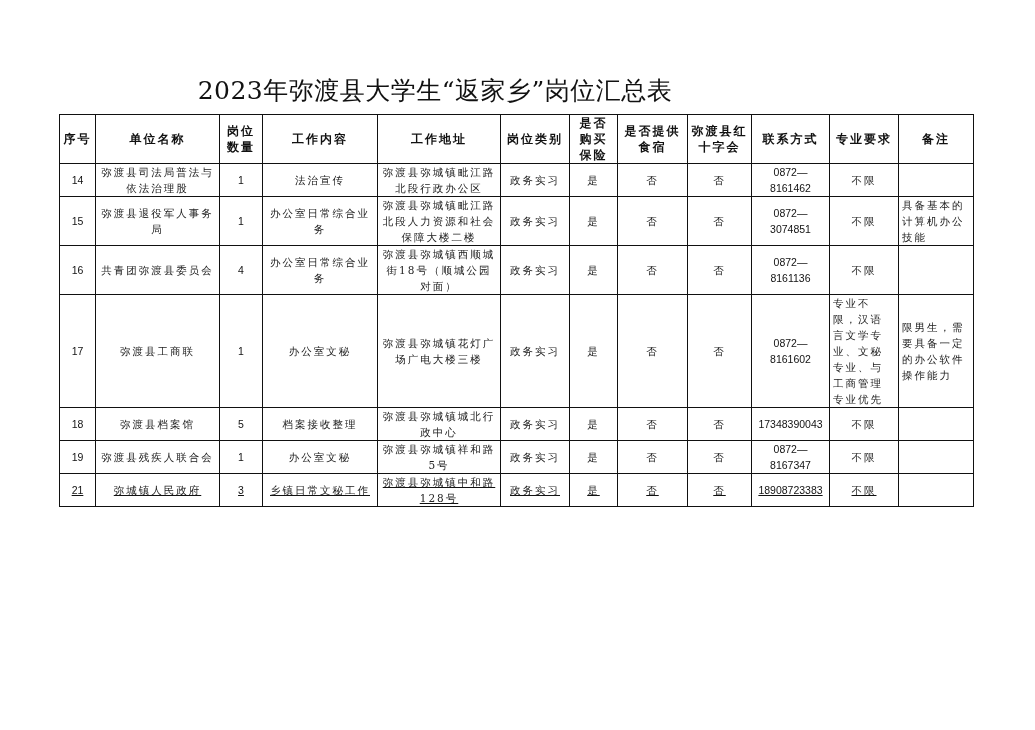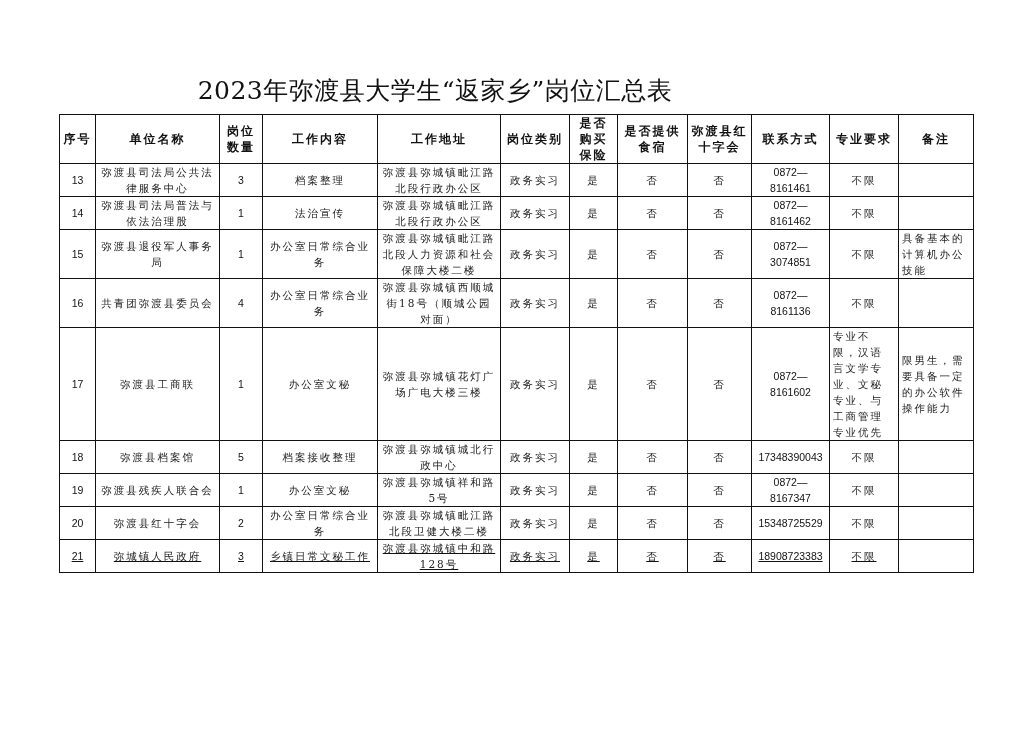--- a/index.html
+++ b/index.html
@@ -48,34 +48,20 @@
       <th>岗位类别</th>
       <th>是否购买保险</th>
       <th>是否提供食宿</th>
       <th>弥渡县红十字会</th>
       <th>联系方式</th>
       <th>专业要求</th>
       <th>备注</th>
     </tr>
   </thead>
   <tbody id="tbody">
-      <tr style="height: 33px;">
-    <td class="num">13</td>
-    <td class="txt">弥渡县司法局公共法律服务中心</td>
-    <td class="num">3</td>
-    <td class="txt">档案整理</td>
-    <td class="txt">弥渡县弥城镇毗江路北段行政办公区</td>
-    <td class="txt">政务实习</td>
-    <td class="txt">是</td>
-    <td class="txt">否</td>
-    <td class="txt">否</td>
-    <td class="phone">0872—8161461</td>
-    <td class="txt">不限</td>
-    <td class="txt left"></td>
-  </tr>
       <tr style="height: 27px;">
     <td class="num">14</td>
     <td class="txt">弥渡县司法局普法与依法治理股</td>
     <td class="num">1</td>
     <td class="txt">法治宣传</td>
     <td class="txt">弥渡县弥城镇毗江路北段行政办公区</td>
     <td class="txt">政务实习</td>
     <td class="txt">是</td>
     <td class="txt">否</td>
     <td class="txt">否</td>
@@ -146,34 +132,20 @@
     <td class="txt">办公室文秘</td>
     <td class="txt">弥渡县弥城镇祥和路5号</td>
     <td class="txt">政务实习</td>
     <td class="txt">是</td>
     <td class="txt">否</td>
     <td class="txt">否</td>
     <td class="phone">0872—8167347</td>
     <td class="txt">不限</td>
     <td class="txt left"></td>
   </tr>
-      <tr style="height: 33px;">
-    <td class="num">20</td>
-    <td class="txt">弥渡县红十字会</td>
-    <td class="num">2</td>
-    <td class="txt">办公室日常综合业务</td>
-    <td class="txt">弥渡县弥城镇毗江路北段卫健大楼二楼</td>
-    <td class="txt">政务实习</td>
-    <td class="txt">是</td>
-    <td class="txt">否</td>
-    <td class="txt">否</td>
-    <td class="phone">15348725529</td>
-    <td class="txt">不限</td>
-    <td class="txt left"></td>
-  </tr>
       <tr style="height: 32px; text-decoration: underline;">
     <td class="num">21</td>
     <td class="txt">弥城镇人民政府</td>
     <td class="num">3</td>
     <td class="txt">乡镇日常文秘工作</td>
     <td class="txt">弥渡县弥城镇中和路128号</td>
     <td class="txt">政务实习</td>
     <td class="txt">是</td>
     <td class="txt">否</td>
     <td class="txt">否</td>

